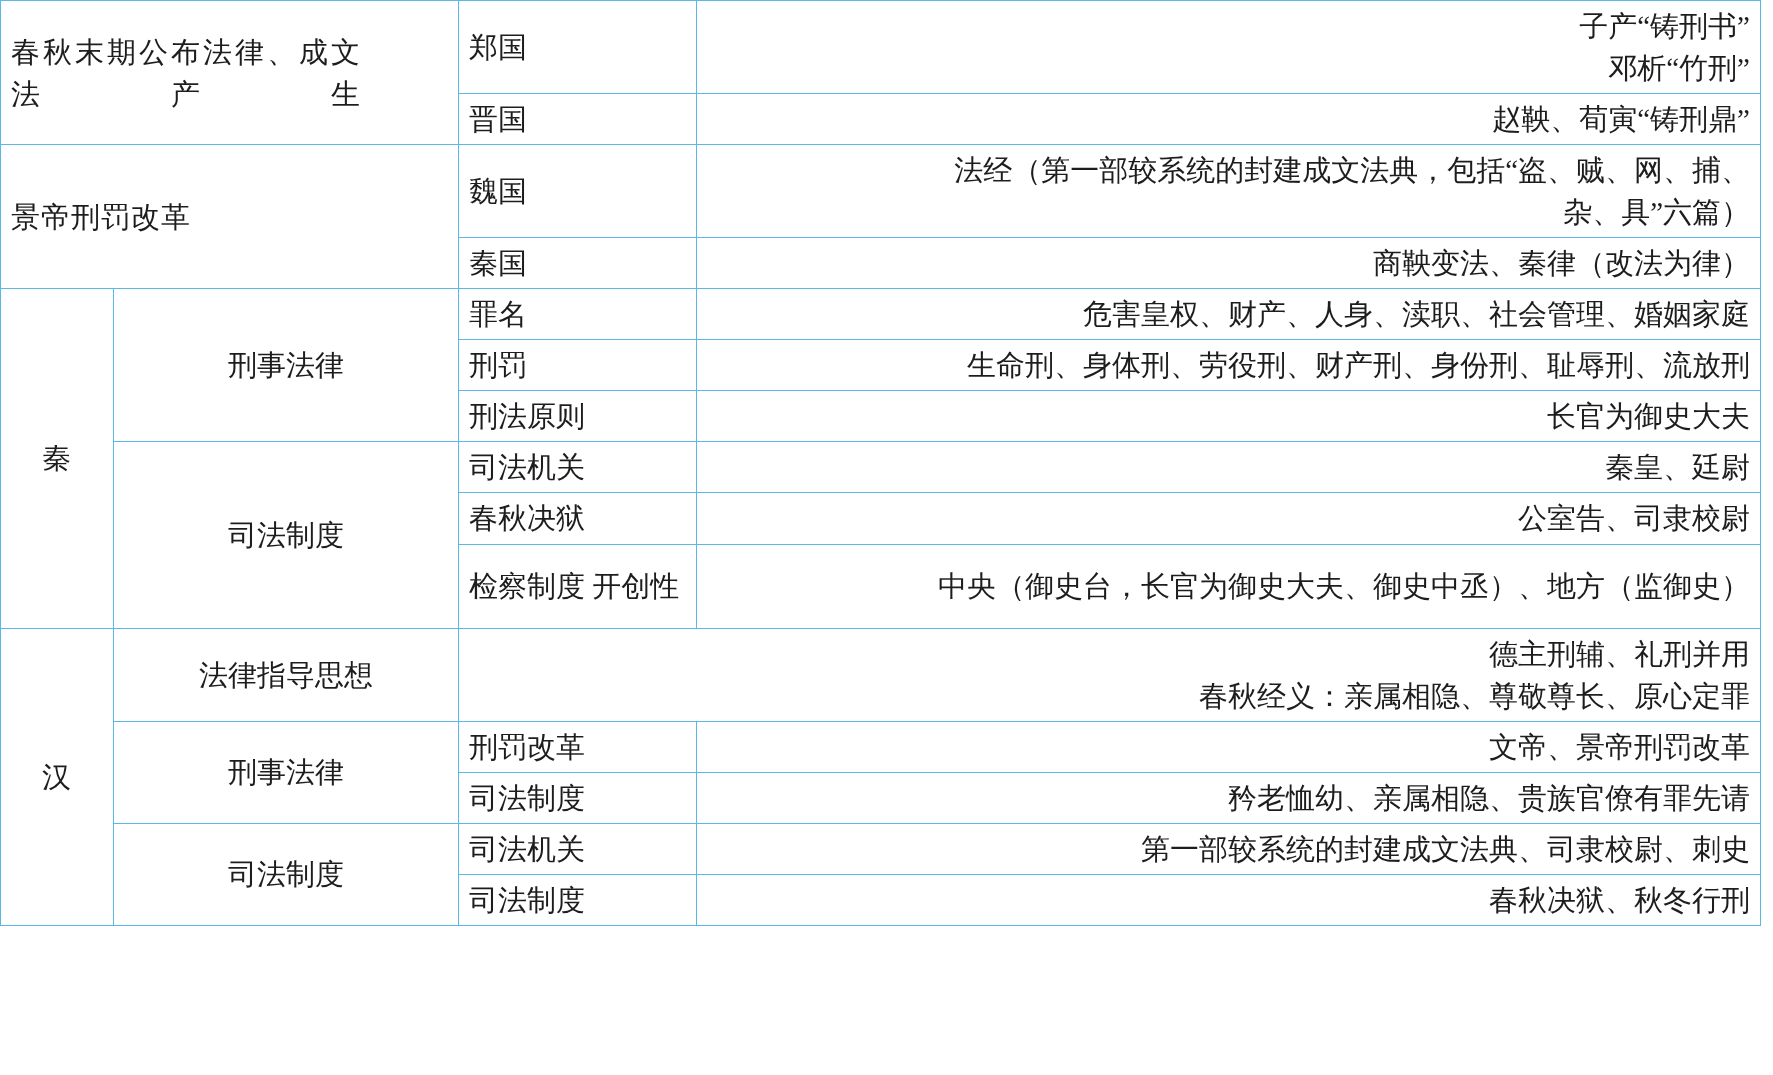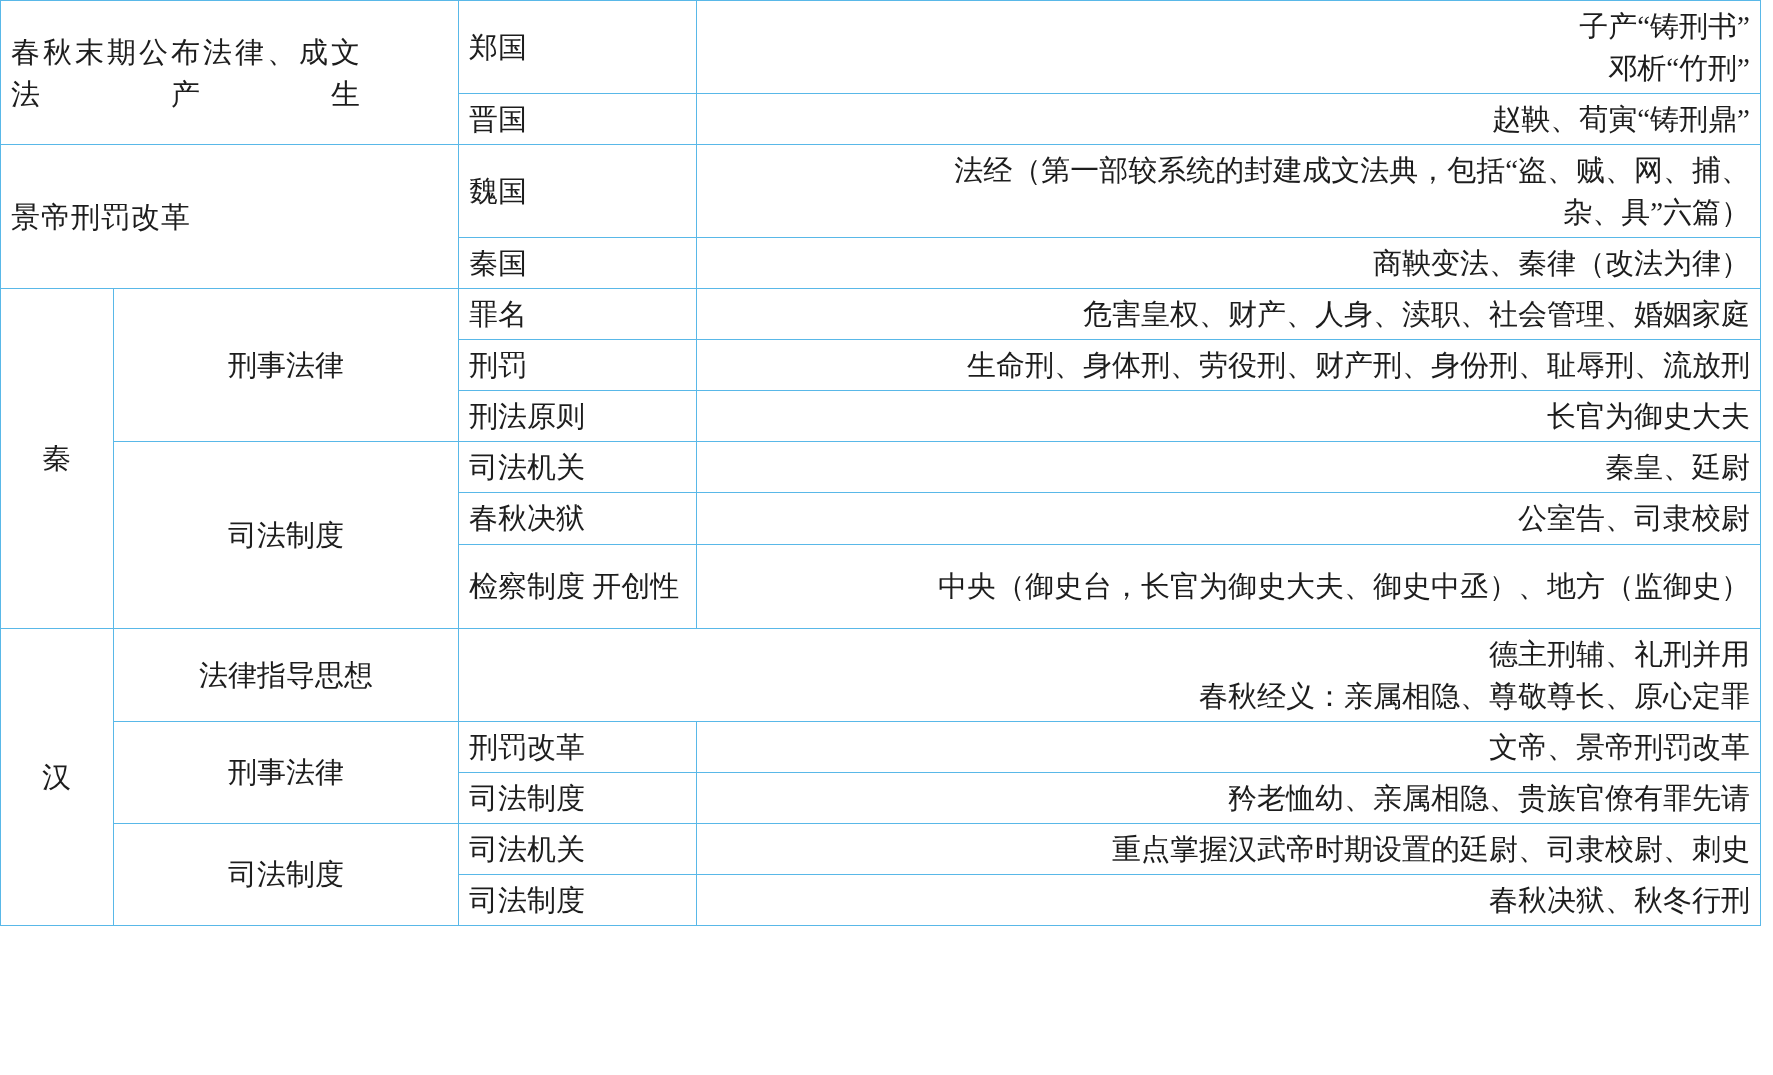--- a/index.html
+++ b/index.html
@@ -154,21 +154,21 @@
         <td class="mid">刑罚改革</td>
         <td class="content">文帝、景帝刑罚改革</td>
       </tr>
       <tr>
         <td class="mid">司法制度</td>
         <td class="content">矜老恤幼、亲属相隐、贵族官僚有罪先请</td>
       </tr>
       <tr>
         <td class="sub" rowspan="2">司法制度</td>
         <td class="mid">司法机关</td>
-        <td class="content">重点掌握汉武帝时期设置的廷尉、司隶校尉、刺史</td>
+        <td class="content">第一部较系统的封建成文法典、司隶校尉、刺史</td>
       </tr>
       <tr>
         <td class="mid">司法制度</td>
         <td class="content">春秋决狱、秋冬行刑</td>
       </tr>
     </tbody>
   </table>
 </div>
 
 </body></html>

